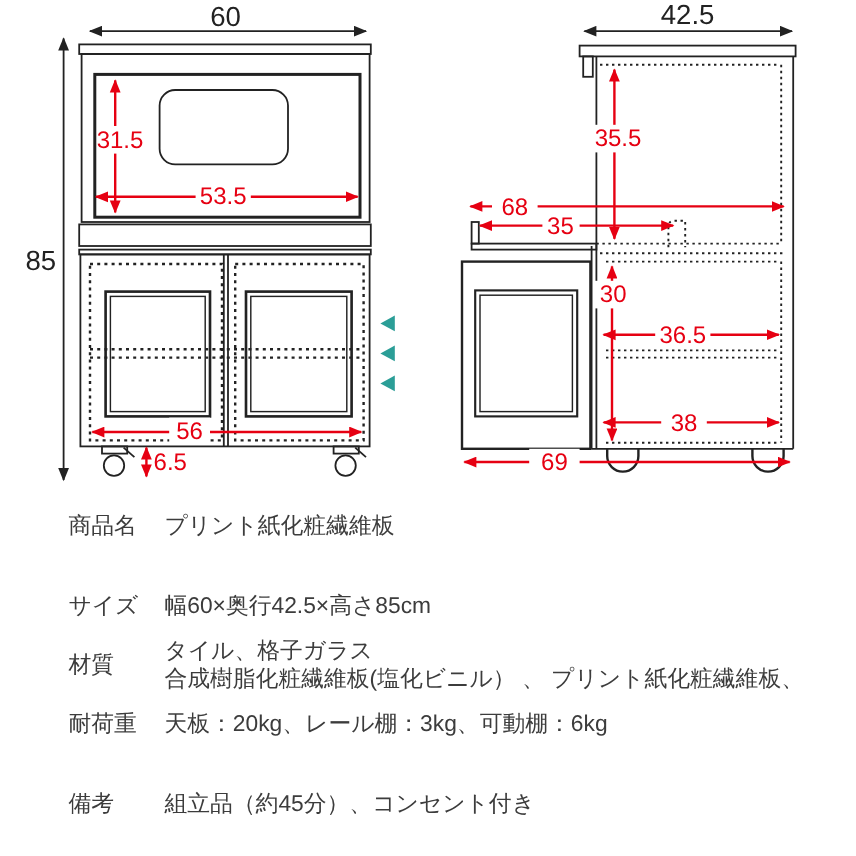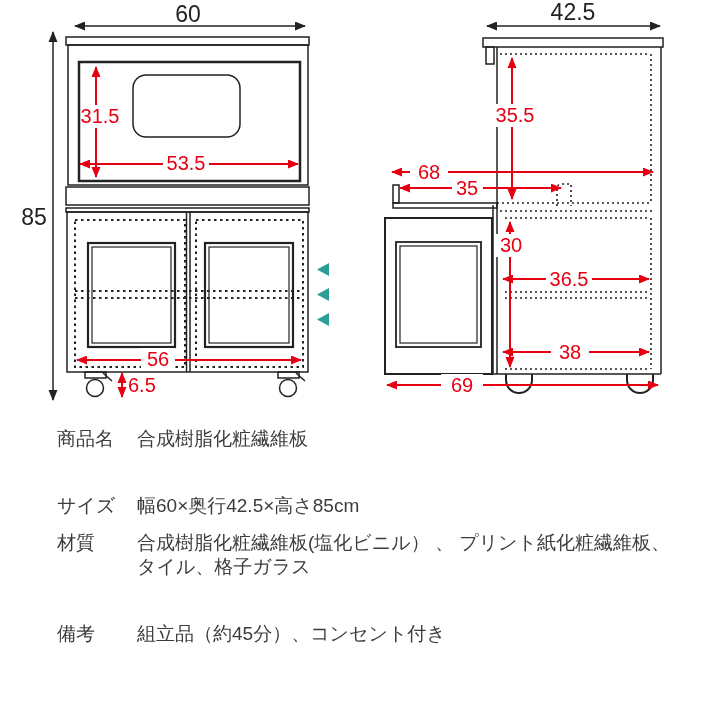--- a/index.html
+++ b/index.html
@@ -4,21 +4,21 @@
 <style>
   html,body { margin:0; padding:0; background:#ffffff; }
   .page { position:relative; width:713px; height:713px; background:#fff; overflow:hidden;
           font-family:"Liberation Sans", sans-serif; }
   svg text { font-family:"Liberation Sans", sans-serif; }
   .dim-black { fill:#222222; font-size:23px; }
   .dim-red   { fill:#e60012; font-size:20px; }
   .lbl-bg    { fill:#ffffff; }
   .spec-table { position:absolute; top:415px; left:57px; width:640px; color:#3c3c3c;
                 font-size:19px; line-height:24px; }
-  .spec-row  { display:flex; }
+  .spec-row  { display:flex;align-items:center; }
   .spec-row.mt1 { margin-top:12px; }
   .spec-row.mt2 { margin-top:43px; }
   .spec-row.mt3 { margin-top:13px; }
   .spec-label { width:80px; flex:none; }
   .spec-value { flex:1; }
 </style>
 </head>
 <body>
 
 <div class="page">
@@ -171,34 +171,40 @@
       <text class="dim-red" x="570" y="359" text-anchor="middle">38</text>
       <text class="dim-red" x="462" y="392" text-anchor="middle">69</text>
     </g>
   </svg>
 
   
   <div class="spec-table">
     <div class="spec-row mt1">
       <div class="spec-label">商品名</div>
       <div class="spec-value">
-        <div>合成樹脂化粧繊維板</div>
+        <div>プリント紙化粧繊維板</div>
       </div>
     </div>
     <div class="spec-row mt2">
       <div class="spec-label">サイズ</div>
       <div class="spec-value">
         <div>幅60×奥行42.5×高さ85cm</div>
       </div>
     </div>
     <div class="spec-row mt3">
       <div class="spec-label">材質</div>
       <div class="spec-value">
+        <div>タイル、格子ガラス</div>
         <div>合成樹脂化粧繊維板(塩化ビニル） 、 プリント紙化粧繊維板、</div>
-        <div>タイル、格子ガラス</div>
+      </div>
+    </div>
+    <div class="spec-row mt3">
+      <div class="spec-label">耐荷重</div>
+      <div class="spec-value">
+        <div>天板：20kg、レール棚：3kg、可動棚：6kg</div>
       </div>
     </div>
     <div class="spec-row mt2">
       <div class="spec-label">備考</div>
       <div class="spec-value">
         <div>組立品（約45分）、コンセント付き</div>
       </div>
     </div>
   </div>
 

